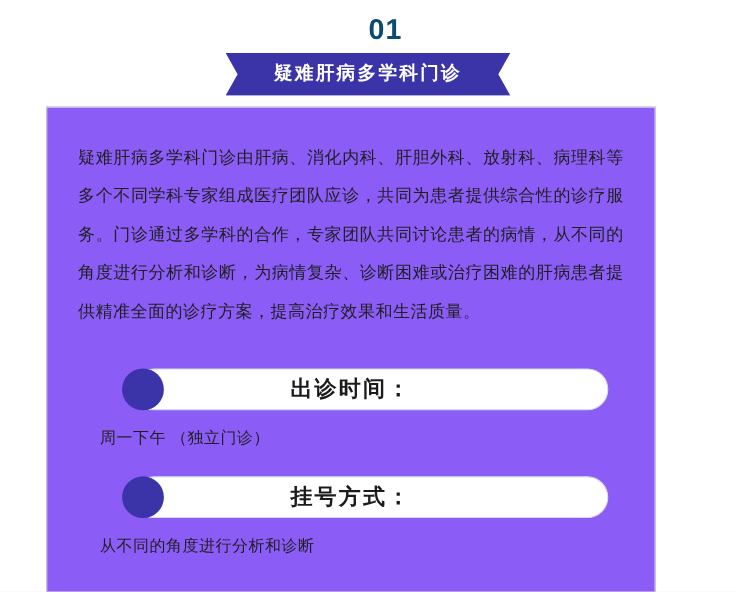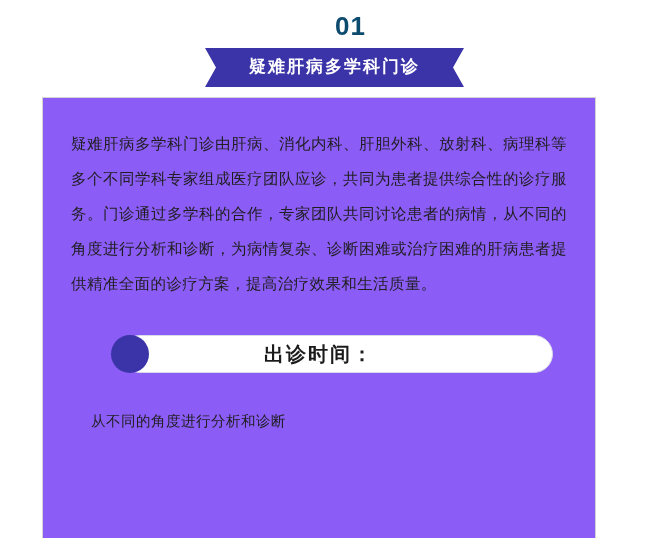--- a/index.html
+++ b/index.html
@@ -147,21 +147,27 @@
 
     <div class="body-text">疑难肝病多学科门诊由肝病、消化内科、肝胆外科、放射科、病理科等多个不同学科专家组成医疗团队应诊，共同为患者提供综合性的诊疗服务。门诊通过多学科的合作，专家团队共同讨论患者的病情，从不同的角度进行分析和诊断，为病情复杂、诊断困难或治疗困难的肝病患者提供精准全面的诊疗方案，提高治疗效果和生活质量。</div>
 
     <div class="info-block">
 
       <div class="pill-row">
         <div class="pill"></div>
         <div class="dot"></div>
         <div class="pill-label">出诊时间：</div>
       </div>
+      <div class="detail-text">周一下午 （独立门诊）</div>
 
       <div class="gap"></div>
 
+      <div class="pill-row">
+        <div class="pill"></div>
+        <div class="dot"></div>
+        <div class="pill-label">挂号方式：</div>
+      </div>
       <div class="detail-text">从不同的角度进行分析和诊断</div>
 
     </div>
   </div>
 
 </div>
 
 </body></html>

